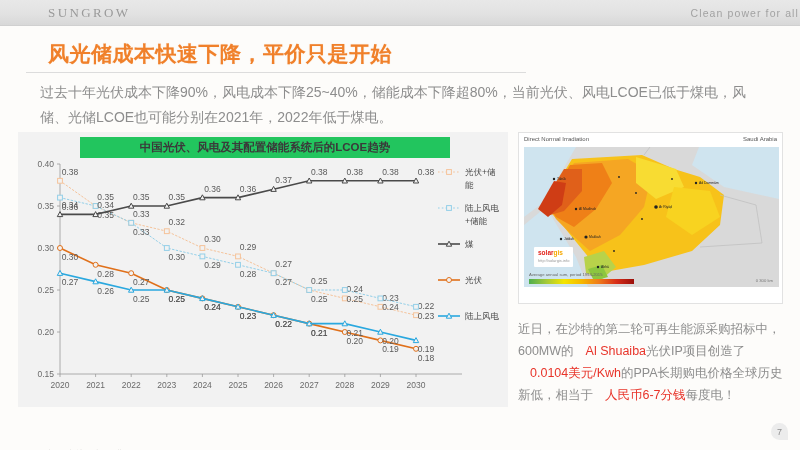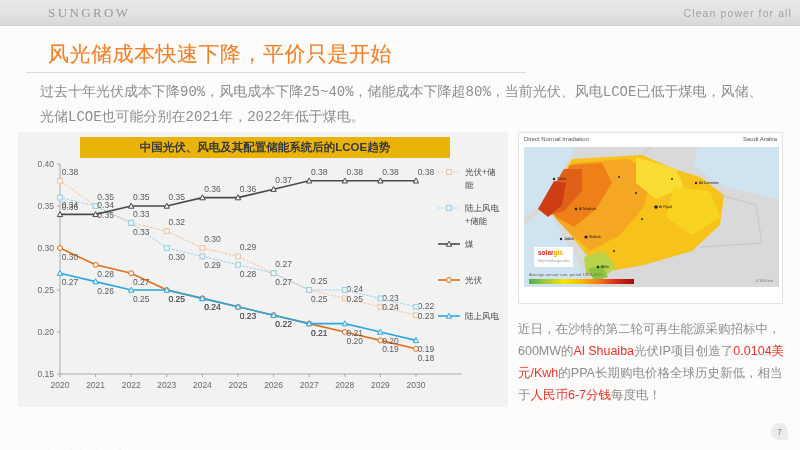--- a/index.html
+++ b/index.html
@@ -15,50 +15,50 @@
   #header {
     position:absolute; left:0; top:0; width:800px; height:26px;
     background:linear-gradient(to bottom,#e8e8e8 0%,#e2e2e2 55%,#d8d8d8 100%);
     border-bottom:1px solid #d0d0d0;
   }
   #logo {
     position:absolute; left:48px; top:5px;
     font-size:13px; letter-spacing:2.4px; color:#9a9a9a; font-weight:400;font-family:Liberation Serif, serif;
   }
   #tagline {
-    position:absolute; right:8px; top:7px;
+    position:absolute; right:1px; top:7px;
     font-size:10.5px; letter-spacing:1.1px; color:#a2a2a2;
   }
 
   
   #page-title {
     position:absolute; left:48px; top:40px;
-    font-size:21px; font-weight:normal; color:#f0802a;
+    font-size:21px; font-weight:bold; color:#f0802a;
     letter-spacing:0.5px;
     text-shadow:0 0 1px rgba(240,128,42,.3);
   }
   #title-rule {
     position:absolute; left:26px; top:72px; width:500px; height:1px;
     background:#dcdcdc;
   }
 
   
   #intro {
     position:absolute; left:40px; top:80px; width:730px;
-    font-size:14px; line-height:25px; color:#8d8d8d;font-family:Liberation Mono, monospace;
+    font-size:14px; line-height:25px; color:#8d8d8d;
   }
 
   
   #chart-panel {
     position:absolute; left:18px; top:132px; width:490px; height:275px;
     background:#f2f2f2;
   }
   #chart-title-band {
     position:absolute; left:62px; top:5px; width:370px; height:21px;
-    background:#eab308;
+    background:#22c55e;
     display:flex; align-items:center; justify-content:center;
   }
   #chart-title-band span {
     font-size:11.5px; font-weight:bold; color:#3a3a3a;
   }
   #chart-svg { position:absolute; left:0; top:0; }
 
   #source-note {
     position:absolute; left:30px; top:413px;
     font-size:7.5px; color:#9b9b9b; letter-spacing:.2px;margin-top:36px;
@@ -100,21 +100,21 @@
   }
   #map-scale {
     position:absolute; right:6px; bottom:4px; font-size:4.2px; color:#777;
   }
 
   
   #right-text {
     position:absolute; left:518px; top:318px; width:268px;
     font-size:12.5px; line-height:22px; color:#8d8d8d;
   }
-  #right-text .hl { color:#e8342a; }
+  #right-text .hl { color:#e8342a;padding-left:12px; }
 
   
   #page-num {
     position:absolute; right:12px; bottom:10px;
     width:17px; height:17px; border-radius:50% 50% 0 50%;
     background:#ececec; color:#8e8e8e;
     font-size:9px; display:flex; align-items:center; justify-content:center;
   }
 
   .lbl { font-size:8.5px; fill:#5a5a5a; font-family:"Liberation Sans",sans-serif; }

